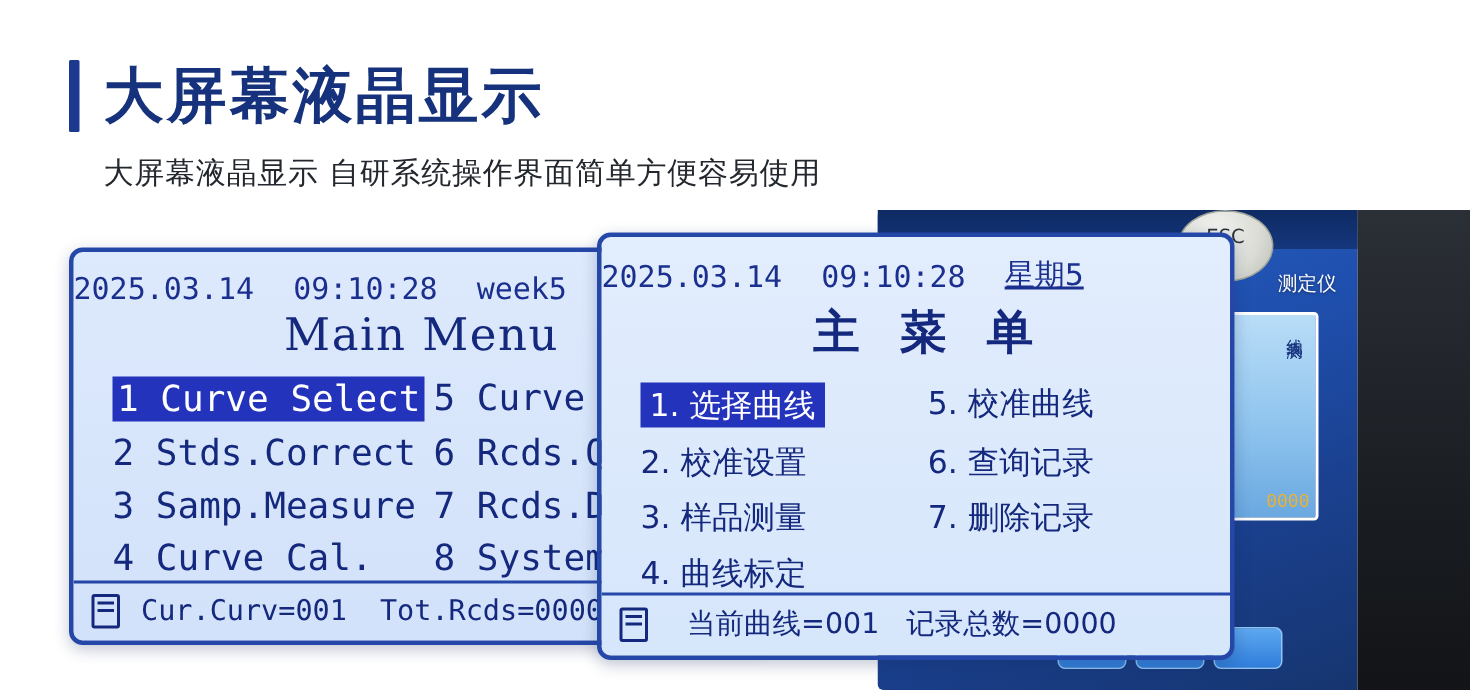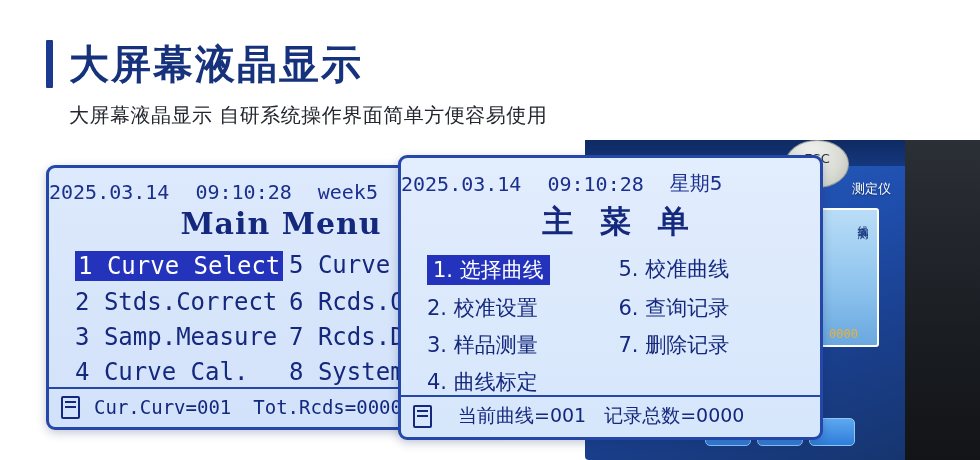--- a/index.html
+++ b/index.html
@@ -110,21 +110,21 @@
     right: 8px;
     top: 6px;
     font-size: 11px;
     color: #16327c;
     writing-mode: vertical-rl;
     letter-spacing: 2px;
     font-family: "DejaVu Sans", sans-serif;
   }
   .device-panel-num {
     position: absolute;
-    right: 19px;
+    right: 4px;
     bottom: 4px;
     font-size: 12px;
     color: #e9b233;
     font-family: "DejaVu Sans Mono", monospace;
   }
   .device-keys {
     position: absolute;
     left: 120px;
     top: 260px;
     width: 190px;
@@ -201,32 +201,31 @@
     display: flex;
     align-items: center;
     justify-content: flex-start;
     gap: 26px;
     padding-top: 12px;
     color: #1a2f8e;
     font-family: "DejaVu Sans Mono", monospace;
   }
   .lcd-en .lcd-row-top { font-size: 20px; letter-spacing: 0px; }
   .lcd-cn .lcd-row-top { font-size: 20px; }
-  .lcd-cn .lcd-row-top .wk { font-family: "DejaVu Sans", sans-serif; }
+  .lcd-cn .lcd-row-top .wk { font-family: "DejaVu Sans", sans-serif; text-decoration: underline; }
 
   .lcd-title {
     text-align: center;
     color: #14287d;
     margin-top: 2px;
   }
   .lcd-en .lcd-title {
     font-family: "DejaVu Serif", serif;
     font-size: 30px;
     letter-spacing: 1px;
-    font-weight: bold;
   }
   .lcd-cn .lcd-title {
     font-family: "DejaVu Sans", sans-serif;
     font-size: 31px;
     font-weight: bold;
     letter-spacing: 8px;
     margin-top: 4px;
     padding-left: 18px;
   }
 

